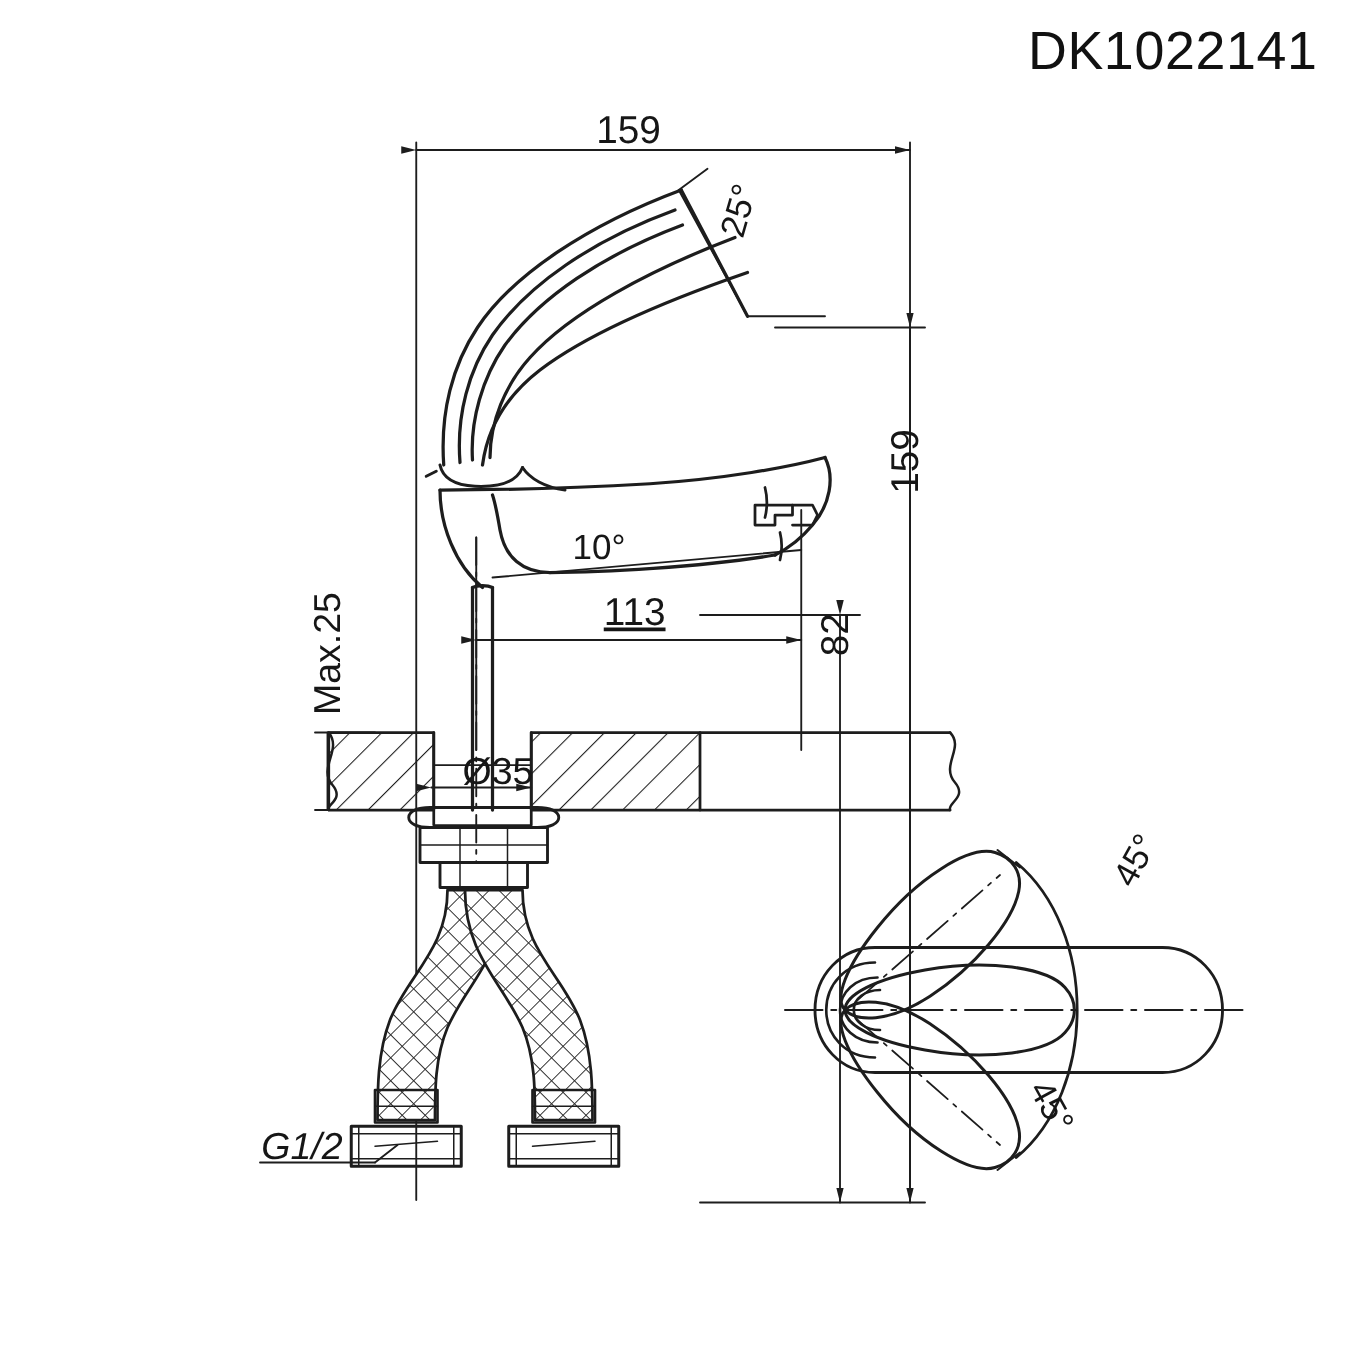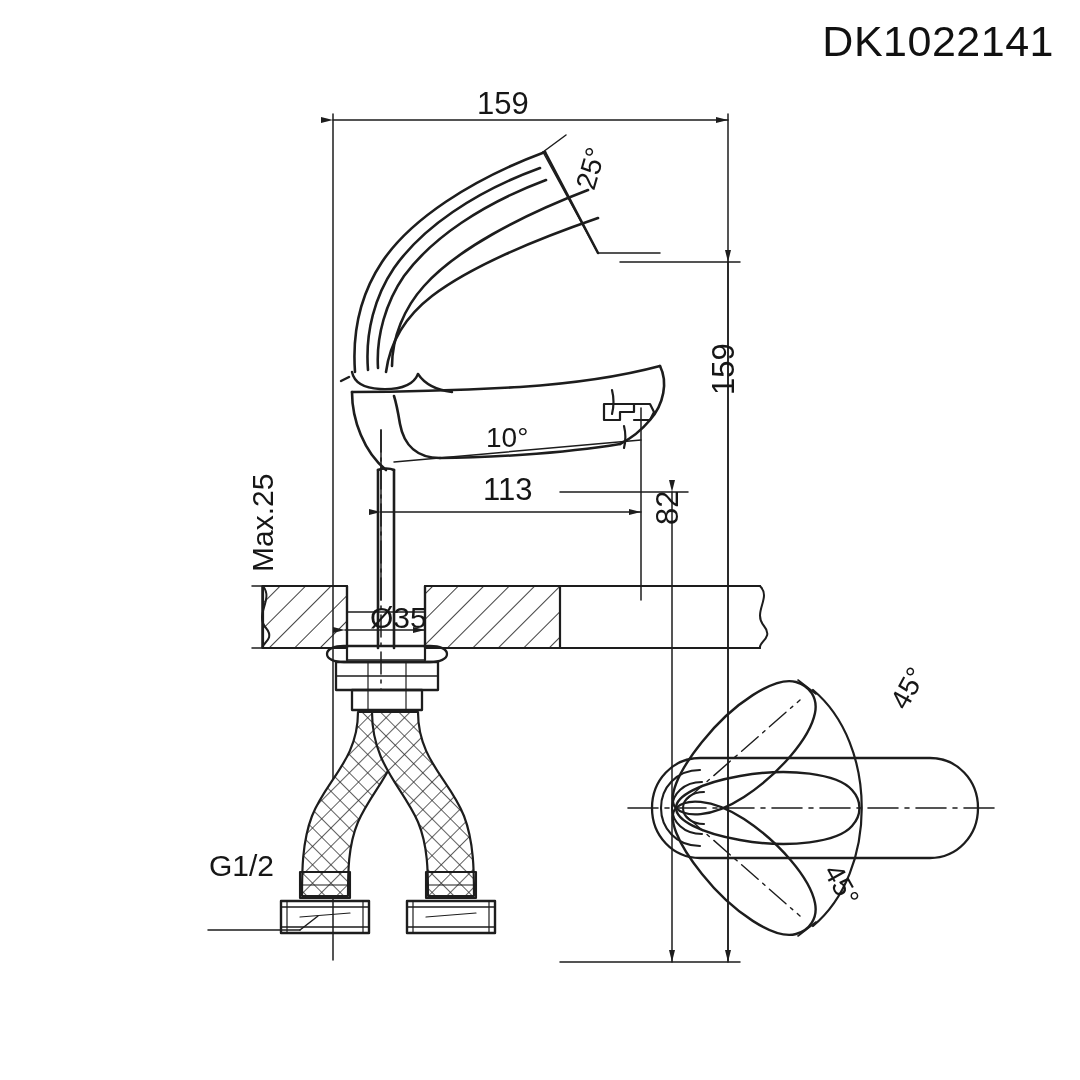--- a/index.html
+++ b/index.html
@@ -253,29 +253,29 @@
   </svg>
 
   <div class="lbl" id="part-number">DK1022141</div>
 
   <div class="lbl dim-text" style="left:477px; top:88px;">159</div>
 
   <div class="lbl dim-text" style="left:708px; top:395px; transform:rotate(-90deg); transform-origin:left top;">159</div>
 
   <div class="lbl dim-text" style="left:652px; top:525px; transform:rotate(-90deg); transform-origin:left top;">82</div>
 
-  <div class="lbl dim-text" style="left:483px; top:474px;">113</div>
+  <div class="lbl dim-text" style="left:483px; top:474px;text-decoration:underline;">113</div>
 
   <div class="lbl ang-text" style="left:572px; top:185px; transform:rotate(-74deg); transform-origin:left top;">25°</div>
 
-  <div class="lbl ang-text" style="left:486px; top:424px;">10°</div>
+  <div class="lbl ang-text" style="left:458px; top:424px;">10°</div>
 
   <div class="lbl small-text" style="left:248px; top:572px; transform:rotate(-90deg); transform-origin:left top;">Max.25</div>
 
   <div class="lbl small-text" style="left:358px; top:603px;margin-left:12px;">Ø35</div>
 
-  <div class="lbl small-text" style="left:209px; top:851px;">G1/2</div>
+  <div class="lbl small-text" style="left:209px; top:903px;font-style:italic;">G1/2</div>
 
   <div class="lbl ang-text" style="left:886px; top:700px; transform:rotate(-61deg); transform-origin:left top;">45°</div>
 
   <div class="lbl ang-text" style="left:843px; top:860px; transform:rotate(61deg); transform-origin:left top;">45°</div>
 
 </div>
 
 </body></html>

